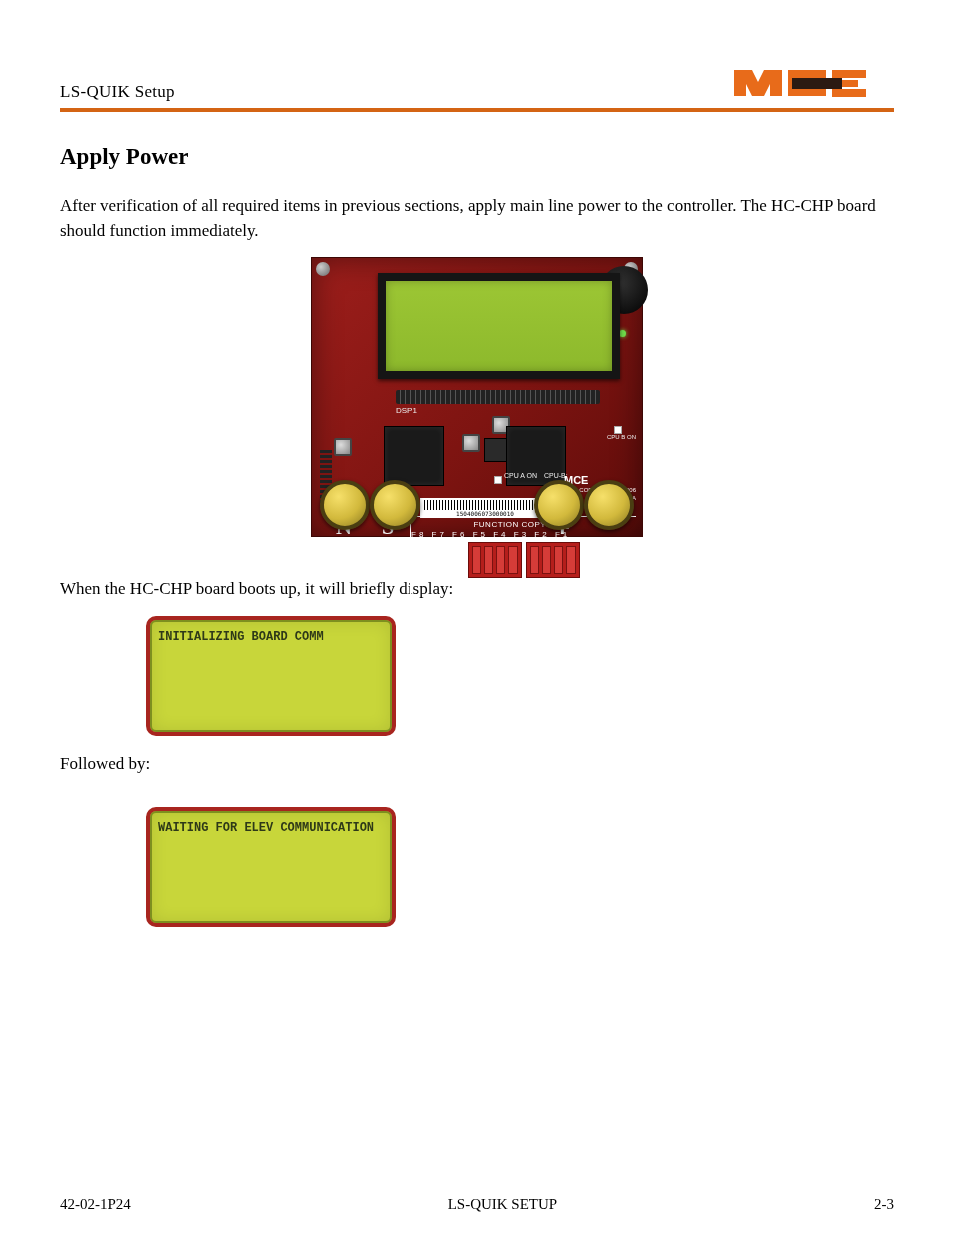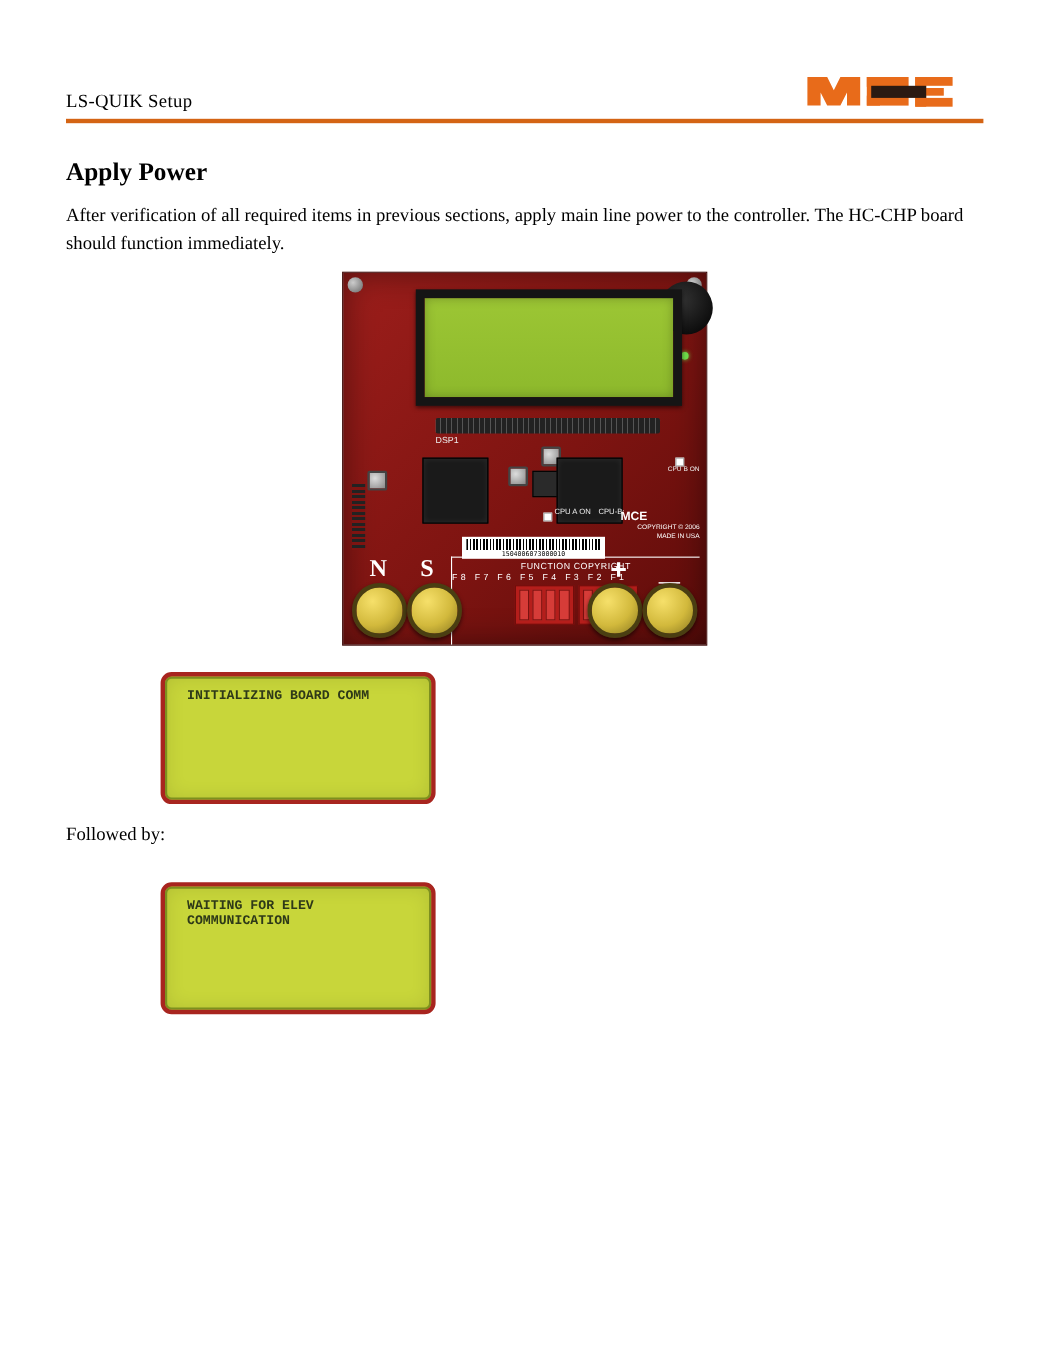--- a/index.html
+++ b/index.html
@@ -3,24 +3,24 @@
 <meta charset="utf-8">
 <style>
 html,body{margin:0;padding:0;background:#fff;font-family:"Times New Roman",Times,serif;color:#000}
 .page{width:954px;height:1235px;margin:0 auto;position:relative;box-sizing:border-box;padding:48px 60px 0 60px}
 .header{position:relative;height:60px}
 .header-title{position:absolute;left:0;bottom:6px;font-size:17px;letter-spacing:.3px}
 .logo{position:absolute;right:26px;bottom:4px}
 .logo svg{display:block}
 .header-rule{height:4px;background:#d46414;margin:0 0 18px 0}
 .section-title{font-weight:bold;font-size:23px;margin:32px 0 8px 0}
-.body-text{font-size:17px;line-height:1.45;margin:14px 0 14px 0}
+.body-text{font-size:17px;line-height:1.45;margin:24px 0 14px 0}
 
 
-.board-wrap{width:332px;height:340px;margin:10px auto 24px auto;position:relative}
+.board-wrap{width:332px;height:280px;margin:10px auto 40px auto;position:relative}
 .board{position:absolute;inset:0;background:linear-gradient(135deg,#9d1e1b 0%,#7e1411 55%,#5e0c0a 100%);border:1px solid #3c0705;box-shadow:inset 0 0 30px rgba(0,0,0,.45)}
 .lcd-well{position:absolute;top:15px;left:66px;width:242px;height:106px;background:linear-gradient(#9cc634,#8db92c);border:8px solid #151515;box-sizing:border-box;box-shadow:inset 0 0 10px rgba(0,0,0,.25),0 2px 4px rgba(0,0,0,.6)}
 .header-pins{position:absolute;top:132px;left:84px;width:204px;height:14px;background:repeating-linear-gradient(90deg,#222 0 4px,#555 4px 5px);border-radius:2px}
 .dsp-label{position:absolute;top:148px;left:84px;font:8px sans-serif;color:#eee}
 .chipA{position:absolute;top:168px;left:72px;width:58px;height:58px;background:#1a1a1a;border:1px solid #000;box-shadow:inset 0 0 6px rgba(255,255,255,.08)}
 .chipB{position:absolute;top:168px;left:194px;width:58px;height:58px;background:#1a1a1a;border:1px solid #000;box-shadow:inset 0 0 6px rgba(255,255,255,.08)}
 .btn-sm{position:absolute;width:14px;height:14px;background:radial-gradient(circle at 35% 35%,#ddd,#888);border:2px solid #444;border-radius:2px}
 .btnS1{top:180px;left:22px}
 .btnS2{top:176px;left:150px}
 .btnRSTB{top:158px;left:180px}
@@ -47,21 +47,21 @@
 .minus{position:absolute;top:258px;right:24px;font:bold 34px sans-serif;color:#fff;line-height:18px}
 .copyright{position:absolute;top:228px;right:6px;font:6px sans-serif;color:#fff;text-align:right;line-height:8px}
 .mce-board{position:absolute;top:214px;right:48px}
 .screw{position:absolute;width:14px;height:14px;border-radius:50%;background:radial-gradient(circle at 35% 35%,#ccc,#666)}
 .scTL{top:4px;left:4px}.scTR{top:4px;right:4px}
 .buzzer{position:absolute;top:8px;right:-6px;width:48px;height:48px;border-radius:50%;background:radial-gradient(circle at 40% 35%,#333,#000)}
 .led-grn{position:absolute;top:72px;right:16px;width:7px;height:7px;background:#6fdc4a;border-radius:50%;box-shadow:0 0 4px #6fdc4a}
 .comp-strip{position:absolute;top:192px;left:8px;width:12px;height:60px;background:repeating-linear-gradient(#222 0 3px,#7e1411 3px 5px)}
 
 
-.lcd-frame{width:250px;height:120px;border:4px solid #a8251f;border-radius:10px;background:#c8d63a;box-shadow:inset 0 0 0 2px #7d8f1f,inset 0 0 18px rgba(0,0,0,.12);margin:6px 0 16px 86px;padding:10px 20px;box-sizing:border-box}
+.lcd-frame{width:250px;height:120px;border:4px solid #a8251f;border-radius:10px;background:#c8d63a;box-shadow:inset 0 0 0 2px #7d8f1f,inset 0 0 18px rgba(0,0,0,.12);margin:6px 0 16px 86px;padding:10px 8px;box-sizing:border-box}
 .lcd-line{font:bold 12px "Courier New",monospace;color:#2e3918}
 .lcd-next{font-size:17px;margin:6px 0 30px 0}
 .footer{position:absolute;left:60px;right:60px;bottom:22px;display:flex;justify-content:space-between;font-size:15px}
 </style>
 </head>
 <body>
 
 <div class="page">
 
   <div class="header">
@@ -140,25 +140,31 @@
       </div>
       <div class="plus">+</div>
       <div class="minus">_</div>
       <div class="big-btn bb1"></div>
       <div class="big-btn bb2"></div>
       <div class="big-btn bb3"></div>
       <div class="big-btn bb4"></div>
     </div>
   </div>
 
+  <div class="body-text">When the HC-CHP board boots up, it will briefly display:</div>
 
   <div class="lcd-frame">
     <div class="lcd-line">INITIALIZING BOARD COMM</div>
   </div>
 
   <div class="body-text lcd-next">Followed by:</div>
 
   <div class="lcd-frame">
     <div class="lcd-line">WAITING FOR ELEV COMMUNICATION</div>
   </div>
 
+  <div class="footer">
+    <span>42-02-1P24</span>
+    <span>LS-QUIK SETUP</span>
+    <span>2-3</span>
+  </div>
 
 </div>
 
 </body></html>

